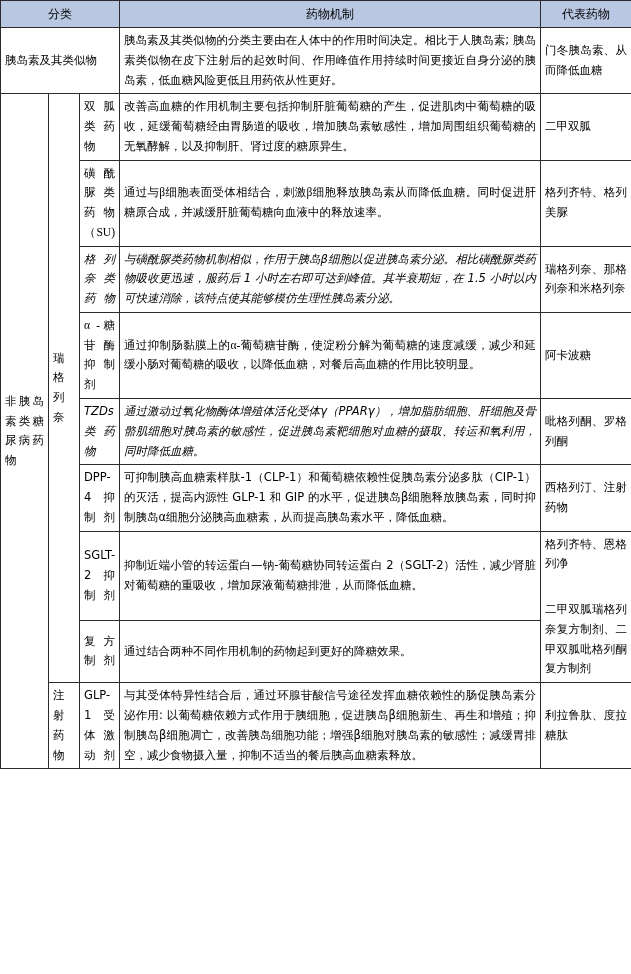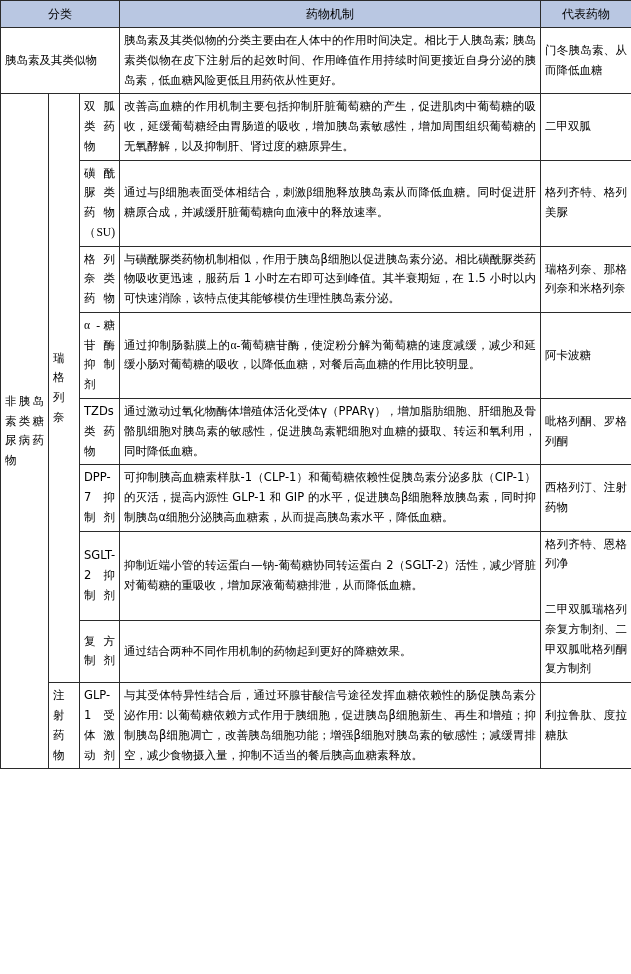--- a/index.html
+++ b/index.html
@@ -71,21 +71,21 @@
   }
   td.rep-cell {
     text-align: justify;
     text-align-last: left;
     padding: 4px 5px;
     line-height: 1.78;
     font-size: 11.8px;
   }
   
   td.nb-bottom { border-bottom: none; font-family: Liberation Serif, serif; }
-  td.nb-top { border-top: none; }
+  td.nb-top { border-top: none; font-style: italic; }
   .stack-inner {
     display: block;
   }
   .stack-inner + .stack-inner {
     margin-top: 26px;
   }
 </style>
 </head>
 <body>
 
@@ -138,21 +138,21 @@
       <td class="rep-cell">阿卡波糖</td>
     </tr>
 
     <tr>
       <td class="label-narrow nb-top">TZDs 类药物</td>
       <td class="mech-cell nb-top">通过激动过氧化物酶体增殖体活化受体γ（PPARγ），增加脂肪细胞、肝细胞及骨骼肌细胞对胰岛素的敏感性，促进胰岛素靶细胞对血糖的摄取、转运和氧利用，同时降低血糖。</td>
       <td class="rep-cell">吡格列酮、罗格列酮</td>
     </tr>
 
     <tr>
-      <td class="label-narrow">DPP-7 抑制剂</td>
+      <td class="label-narrow">DPP-4 抑制剂</td>
       <td class="mech-cell">可抑制胰高血糖素样肽-1（CLP-1）和葡萄糖依赖性促胰岛素分泌多肽（CIP-1）的灭活，提高内源性 GLP-1 和 GIP 的水平，促进胰岛β细胞释放胰岛素，同时抑制胰岛α细胞分泌胰高血糖素，从而提高胰岛素水平，降低血糖。</td>
       <td class="rep-cell">西格列汀、注射药物</td>
     </tr>
 
     <tr>
       <td class="label-narrow">SGLT-2 抑制剂</td>
       <td class="mech-cell">抑制近端小管的转运蛋白—钠-葡萄糖协同转运蛋白 2（SGLT-2）活性，减少肾脏对葡萄糖的重吸收，增加尿液葡萄糖排泄，从而降低血糖。</td>
       <td rowspan="2" class="rep-cell">
         <span class="stack-inner">格列齐特、恩格列净</span>
         <span class="stack-inner">二甲双胍瑞格列奈复方制剂、二甲双胍吡格列酮复方制剂</span>

